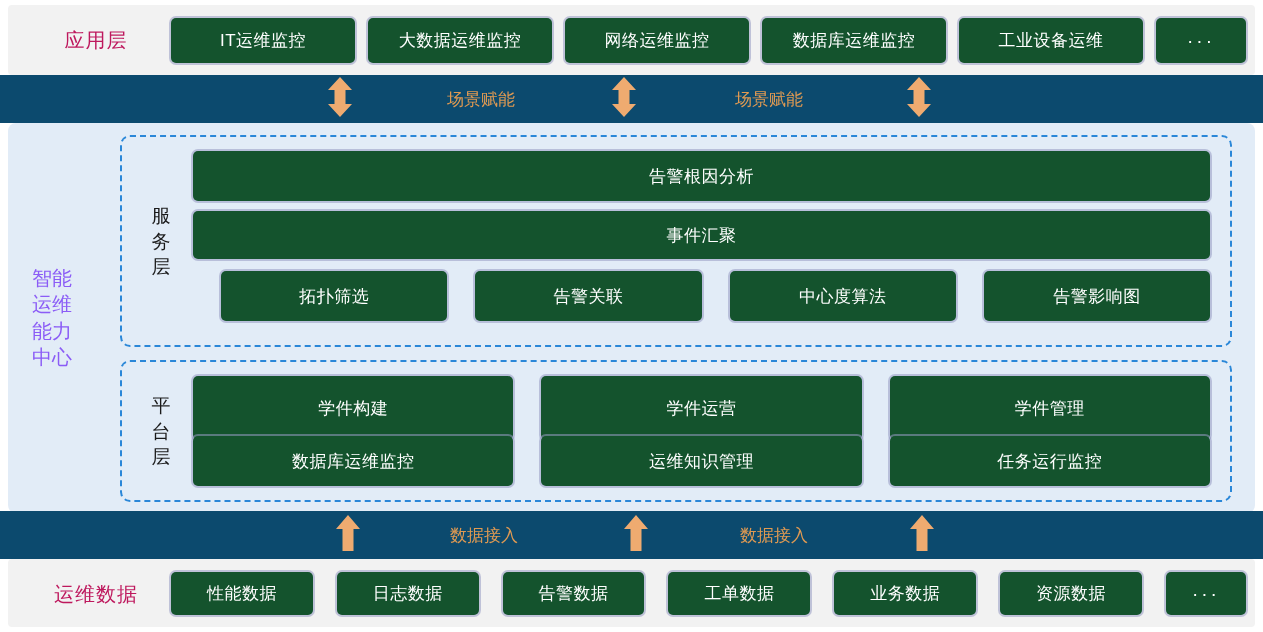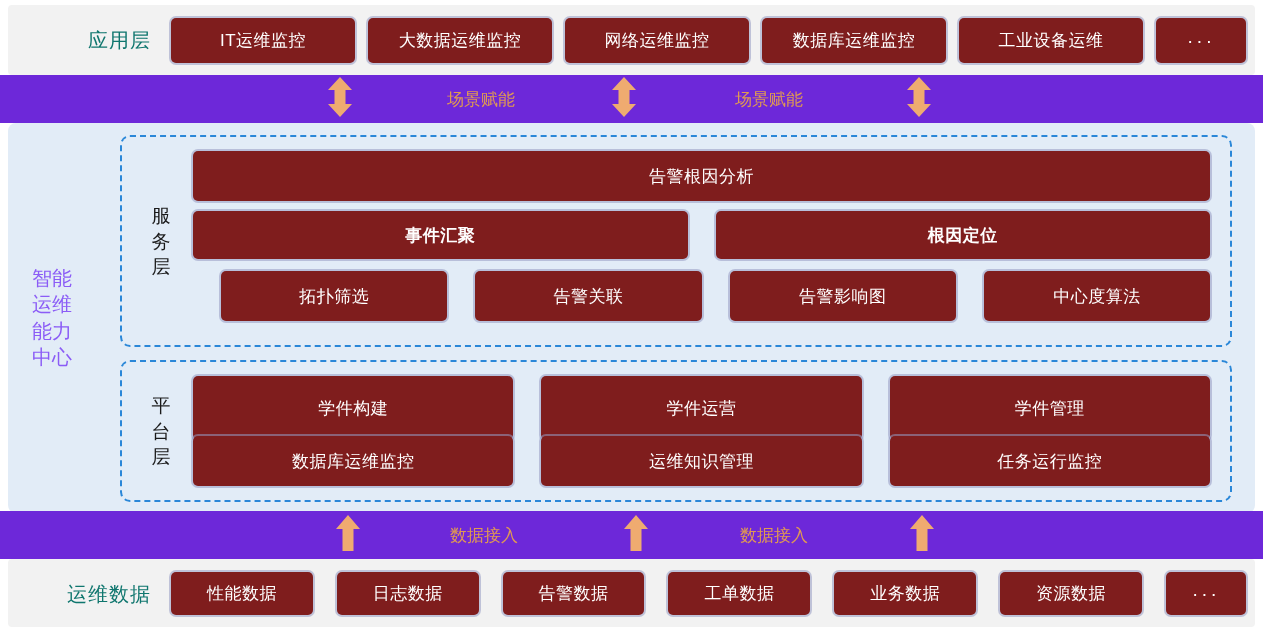--- a/index.html
+++ b/index.html
@@ -14,29 +14,29 @@
   
   .band {
     position: absolute;
     background: #f2f2f2;
     border-radius: 4px;
     display: flex;
     align-items: center;
   }
   .band-label {
     font-size: 20px;
-    color: #0f766e;
+    color: #be185d;
     letter-spacing: 1px;
     white-space: nowrap;
-    text-align: right;
+    text-align: center;
   }
 
   
   .chip {
-    background: #7f1d1d;
+    background: #14532d;
     color: #ffffff;
     border-radius: 5px;
     display: flex;
     align-items: center;
     justify-content: center;
     font-size: 17px;
     letter-spacing: .5px;
     white-space: nowrap;
     box-shadow: 0 0 0 2px rgba(150,155,195,.55);
   }
@@ -50,21 +50,21 @@
     width: 1075px; height: 45px;
     display: flex; gap: 13px;
   }
   #app-chips .chip { flex: 1 1 0; }
   #app-chips .chip.dots { flex: 0 0 90px; }
 
   
   .conn {
     position: absolute;
     left: 0; width: 1263px;
-    background: #6d28d9;
+    background: #0c4a6e;
   }
   #conn-top { top: 75px; height: 48px; }
   #conn-bottom { top: 511px; height: 48px; }
   .conn-text {
     position: absolute;
     font-size: 17px;
     color: #e09a52;
     white-space: nowrap;
     top: 50%; transform: translateY(-50%);
   }
@@ -99,21 +99,21 @@
     font-size: 19px; color: #1a1a1a;
     line-height: 1.35; text-align: center;
   }
 
   .rowset { position: absolute; left: 55px; right: 20px; top: 0; bottom: 0; }
   .brow { position: absolute; left: 0; right: 0; display: flex; gap: 12px; }
   .brow .chip { flex: 1 1 0; margin-left: 16px; }
 
   
   #s-row1 { top: 14px;  height: 50px; }
-  #s-row2 { top: 74px;  height: 48px; font-weight: bold; }
+  #s-row2 { top: 74px;  height: 48px; }
   #s-row3 { top: 134px; height: 50px; padding-left: 28px; }
   
   #p-row1 { top: 14px;  height: 64px; }
   #p-row2 { top: 74px;  height: 50px; }
 
   
   #data-band { left: 8px; top: 559px; width: 1247px; height: 68px; }
   #data-label { position: absolute; left: 33px; top: 22px; width: 110px; }
   #data-chips {
     position: absolute; left: 163px; top: 13px;
@@ -167,27 +167,26 @@
           <div>服</div>
           <div>务</div>
           <div>层</div>
         </div>
       <div class="rowset">
         <div class="brow" id="s-row1">
             <div class="chip" style="flex: 1 1 0px;">告警根因分析</div>
           </div>
         <div class="brow" id="s-row2">
             <div class="chip" style="flex: 1 1 0px;">事件汇聚</div>
-            <div class="chip" style="flex: 1 1 0px;">根因定位</div>
           </div>
         <div class="brow" id="s-row3">
             <div class="chip" style="flex: 1 1 0px;">拓扑筛选</div>
             <div class="chip" style="flex: 1 1 0px;">告警关联</div>
+            <div class="chip" style="flex: 1 1 0px;">中心度算法</div>
             <div class="chip" style="flex: 1 1 0px;">告警影响图</div>
-            <div class="chip" style="flex: 1 1 0px;">中心度算法</div>
           </div>
       </div>
     </div>
 
     <div class="dashbox" id="platform-box">
       <div class="sub-label" id="platform-label">
           <div>平</div>
           <div>台</div>
           <div>层</div>
         </div>

